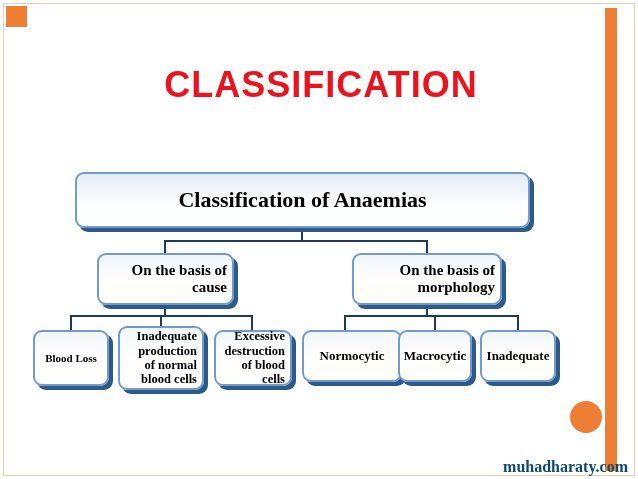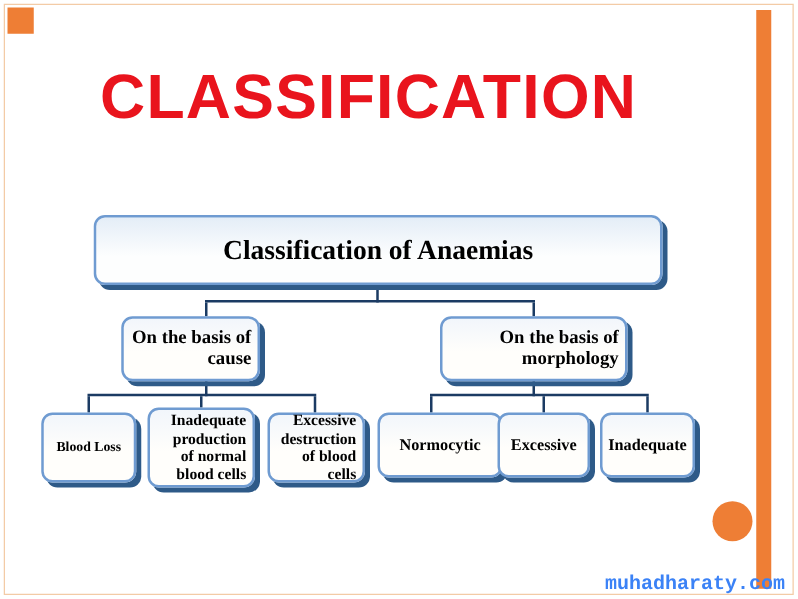--- a/index.html
+++ b/index.html
@@ -33,55 +33,56 @@
     position: absolute;
     left: 570px; top: 401px;
     width: 32px; height: 32px;
     border-radius: 50%;
     background: #ee7e35;
   }
   .title {
     position: absolute;
     left: 80px; top: 48px;
     width: 450px;
-    margin: 0;
-    font-size: 50px;
+    margin: 16px;
+    text-align: center;
+    font-size: 36px;
     font-weight: 700;
     letter-spacing: 1px;
     color: #e9141d;
     font-family: "Liberation Sans", sans-serif;
   }
   .watermark {
     position: absolute;
     right: 10px; bottom: 3px;
     font-size: 16px;
     font-weight: 700;
-    color: #3b82f6;
-    font-family: Liberation Mono, monospace;
+    color: #0c4a6e;
+    font-family: Liberation Serif, serif;
   }
   
   .node {
     position: absolute;
     box-sizing: border-box;
     display: flex;
     align-items: center;
     justify-content: center;
     text-align: right;
     padding: 2px 5px;
     background: linear-gradient(180deg, #f2f6fb 0%, #fffefb 55%);
     border: 2px solid #6f9bd1;
     border-radius: 9px;
     box-shadow: 4px 4px 0 #2e5a88;
     font-family: "Liberation Serif", serif;
     font-weight: 700;
     color: #000000;
     line-height: 1.15;
   }
   .root { left: 75px;  top: 172px; width: 455px; height: 56px; font-size: 22px; background: linear-gradient(180deg,#e4edf7 0%, #fdfefe 60%); }
-  .b0   { left: 97px;  top: 253px; width: 111px; height: 52px; font-size: 15px; }
+  .b0   { left: 97px;  top: 253px; width: 137px; height: 52px; font-size: 15px; }
   .b1   { left: 352px; top: 253px; width: 150px; height: 52px; font-size: 15px; }
   .l00  { left: 33px;  top: 330px; width: 76px;  height: 56px; font-size: 11px; }
   .l01  { left: 118px; top: 326px; width: 86px;  height: 64px; font-size: 12.5px; }
   .l02  { left: 214px; top: 330px; width: 78px;  height: 56px; font-size: 12.5px; }
   .l10  { left: 302px; top: 330px; width: 100px;  height: 52px; font-size: 13px; }
   .l11  { left: 398px; top: 330px; width: 74px;  height: 52px; font-size: 13px; }
   .l12  { left: 480px; top: 330px; width: 76px;  height: 52px; font-size: 13px; }
   
   .line { position: absolute; background: #1b3b63; }
   .v { width: 2px; }
@@ -132,18 +133,18 @@
     <div class="node root">Classification of Anaemias</div>
 
     <div class="node branch b0">On the basis of cause</div>
     <div class="node branch b1">On the basis of morphology</div>
 
     <div class="node leaf l00">Blood Loss</div>
     <div class="node leaf l01">Inadequate production of normal blood cells</div>
     <div class="node leaf l02">Excessive destruction of blood cells</div>
 
     <div class="node leaf l10">Normocytic</div>
-    <div class="node leaf l11">Excessive</div>
+    <div class="node leaf l11">Macrocytic</div>
     <div class="node leaf l12">Inadequate</div>
   </div>
 
   <div class="watermark">muhadharaty.com</div>
 </div>
 
 </body></html>

